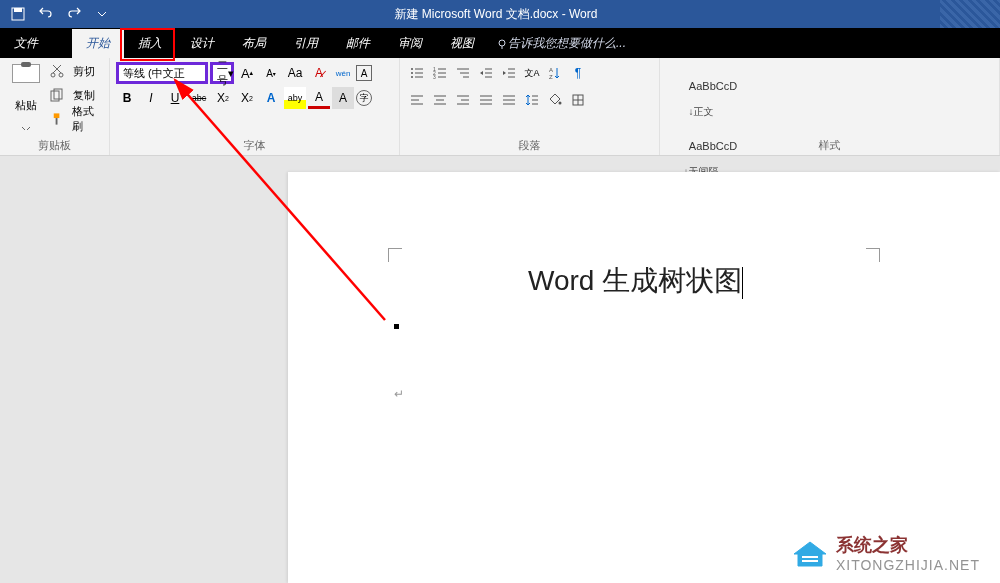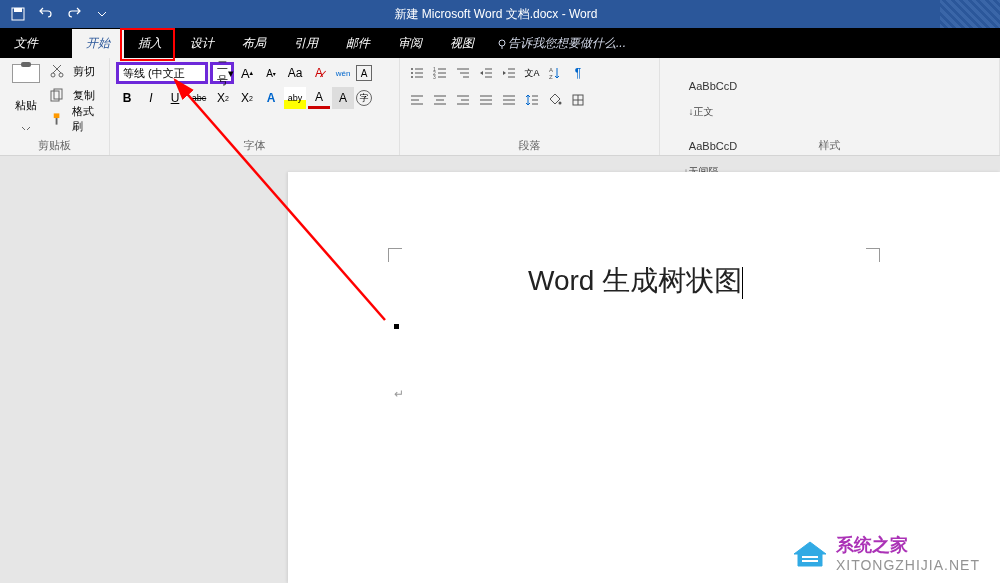--- a/index.html
+++ b/index.html
@@ -60,21 +60,21 @@
     .corner-tl, .corner-tr { position: absolute; width: 14px; height: 14px; border-left: 1px solid #999; border-top: 1px solid #999; }
     .corner-tl { left: 100px; top: 76px; border-right: none; border-bottom: none; transform: rotate(0deg); }
     .corner-tr { right: 120px; top: 76px; transform: scaleX(-1); }
     
     .annotation-box { position: absolute; left: 120px; top: 28px; width: 55px; height: 33px; border: 2px solid #ff0000; pointer-events: none; z-index: 100; }
     .annotation-arrow { position: absolute; pointer-events: none; z-index: 100; }
     
     .watermark { position: absolute; right: 20px; bottom: 10px; display: flex; align-items: center; gap: 8px; opacity: 0.9; }
     .wm-logo { width: 36px; height: 30px; }
     .wm-text { display: flex; flex-direction: column; }
-    .wm-main { font-size: 18px; font-weight: bold; color: #a21caf; }
+    .wm-main { font-size: 18px; font-weight: bold; color: #7f1d1d; }
     .wm-sub { font-size: 14px; color: #888; letter-spacing: 1px; }
     
     svg { display: block; }
   </style>
 </head>
 <body>
 
 <div class="titlebar">
   <div class="titlebar-left">
     <div class="qat-btn">

